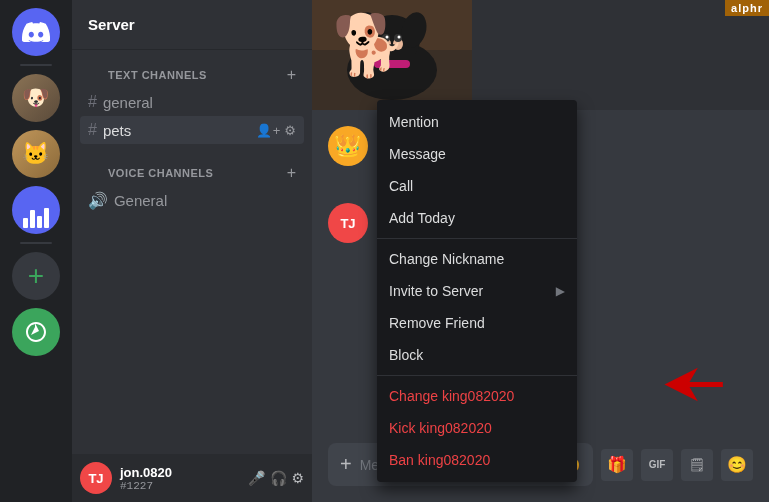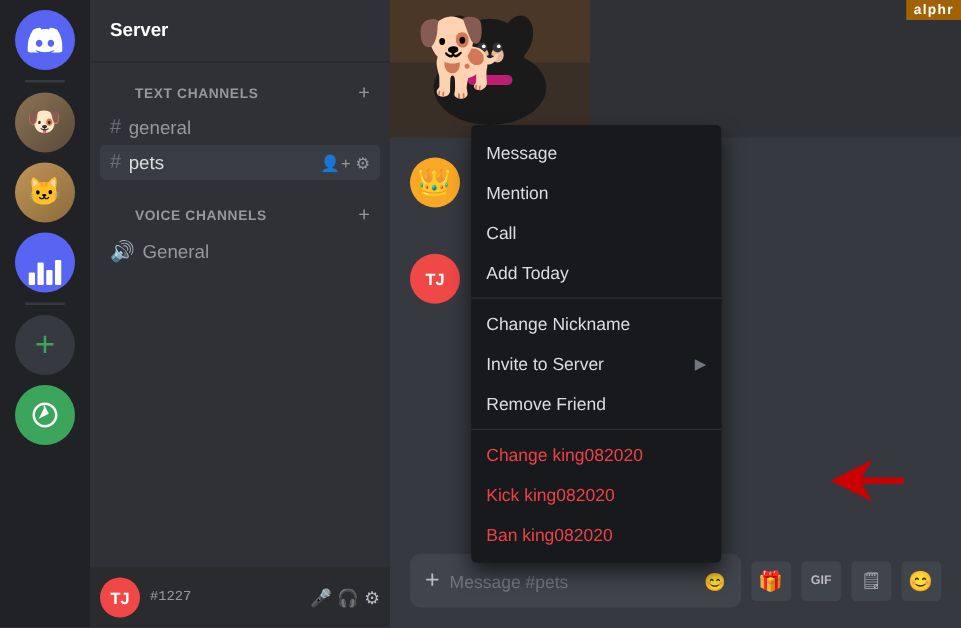--- a/index.html
+++ b/index.html
@@ -459,20 +459,21 @@
       <span class="channel-icon">🔊</span>
       <span>General</span>
     </div>
   </div>
 
   <div class="user-bar">
     <div class="user-avatar-sm" style="background: #f04747;">
       <span>TJ</span>
     </div>
     <div class="user-info">
+      <div class="user-name">jon.0820</div>
       <div class="user-tag">#1227</div>
     </div>
     <div class="user-controls">
       <span style="font-size:14px; cursor:pointer;">🎤</span>
       <span style="font-size:14px; cursor:pointer;">🎧</span>
       <span style="font-size:14px; cursor:pointer;">⚙</span>
     </div>
   </div>
 </div>
 
@@ -546,41 +547,44 @@
       <div class="bottom-icon">🎁</div>
       <div class="bottom-icon" style="font-size:10px; font-weight:700; color:#b9bbbe;">GIF</div>
       <div class="bottom-icon" style="font-size:13px;">🗒</div>
       <div class="bottom-icon">😊</div>
     </div>
   </div>
 
   <div class="context-menu-overlay">
     <div class="context-menu">
       <div class="context-menu-item">
+        <span>Mention</span>
+      </div>
+      <div class="context-menu-item">
         <span>Message</span>
-      </div>
-      <div class="context-menu-item">
-        <span>Mention</span>
       </div>
       <div class="context-menu-item">
         <span>Call</span>
       </div>
       <div class="context-menu-item">
         <span>Add Today</span>
       </div>
       <div class="context-menu-divider"></div>
       <div class="context-menu-item">
         <span>Change Nickname</span>
       </div>
       <div class="context-menu-item">
         <span>Invite to Server</span>
         <span class="arrow">▶</span>
       </div>
       <div class="context-menu-item">
         <span>Remove Friend</span>
+      </div>
+      <div class="context-menu-item">
+        <span>Block</span>
       </div>
       <div class="context-menu-divider"></div>
       <div class="context-menu-item danger">
         <span>Change king082020</span>
       </div>
       <div class="context-menu-item danger">
         <span>Kick king082020</span>
       </div>
       <div class="context-menu-item danger">
         <span>Ban king082020</span>

